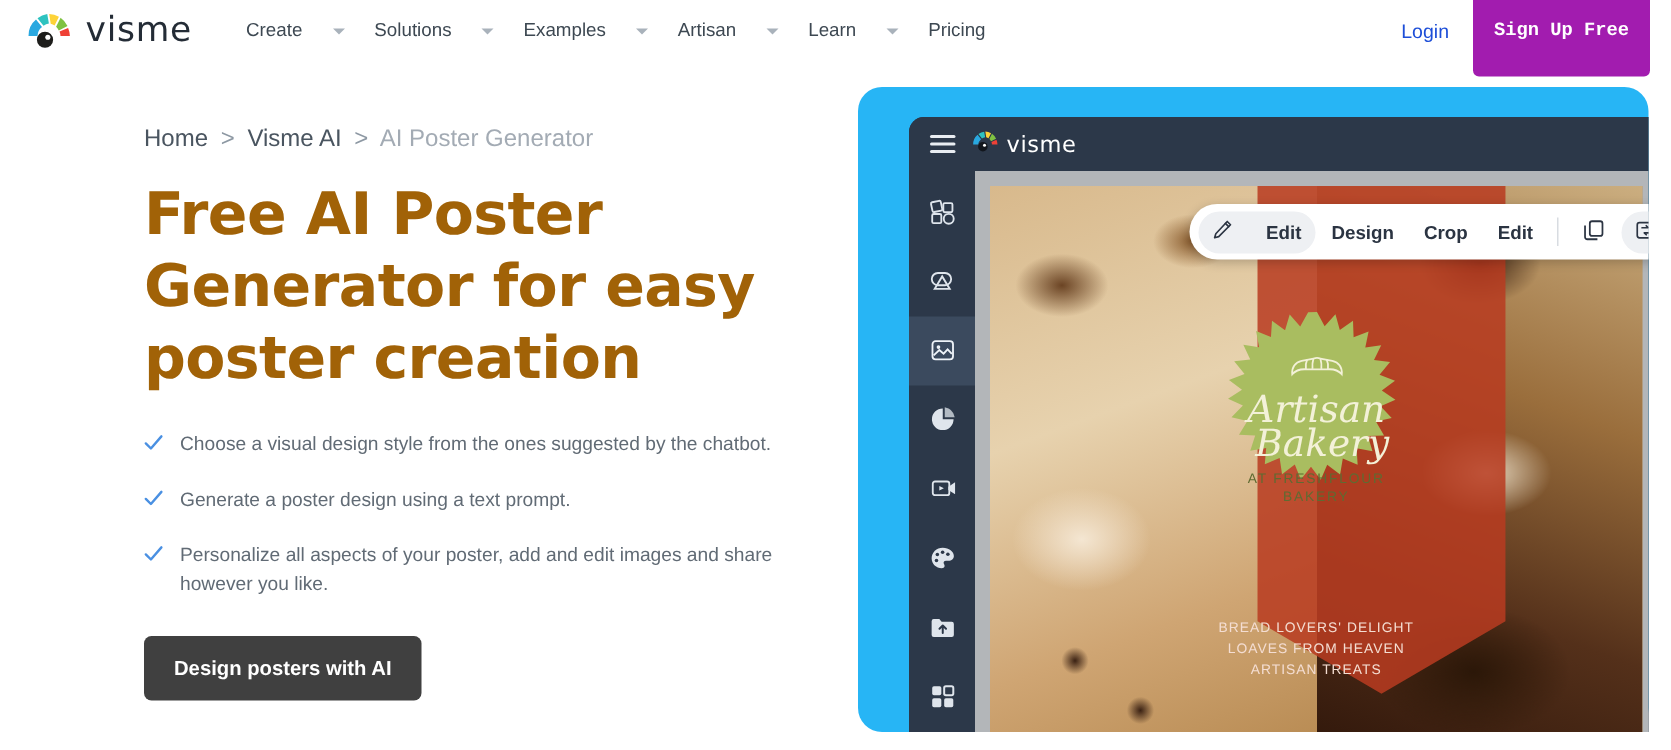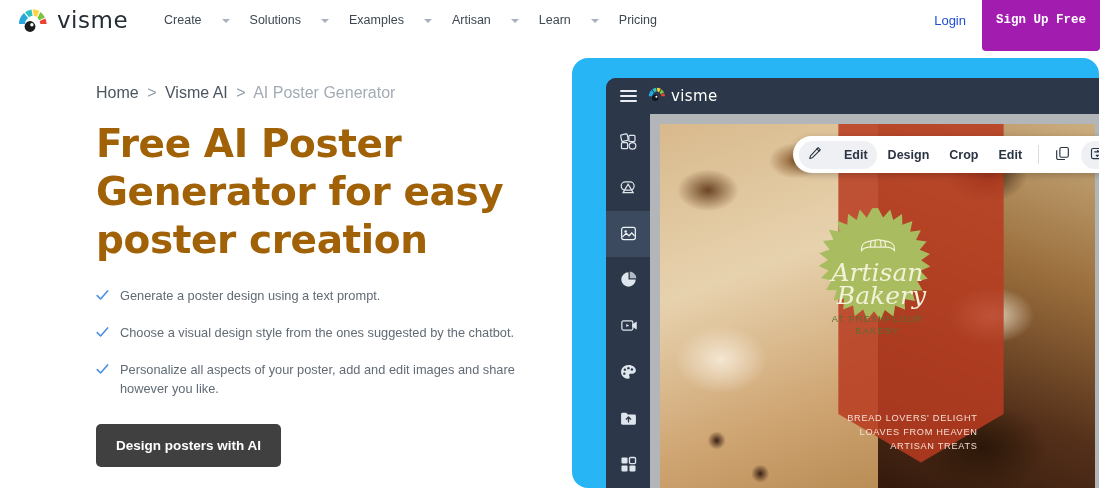--- a/index.html
+++ b/index.html
@@ -160,21 +160,21 @@
     color: #f3f1d8; font-family: "DejaVu Serif", serif; font-style: italic;
     font-size: 25px; line-height: 23px; text-align:center; font-weight: 400;
   }
   .badge-script .l2 { margin-left: 8px; display:block; }
   .badge-sub {
     color: #5f6b32; font-size: 9.2px; letter-spacing: 1.2px; text-align:center;
     line-height: 12px; margin-top: 5px;
   }
   .poster-tagline {
     position: absolute; left: 50%; transform: translateX(-50%); top: 78%;
-    width: 46%; text-align: right; color: #f4ddd2; font-size: 9.2px;
+    width: 46%; text-align: center; color: #f4ddd2; font-size: 9.2px;
     letter-spacing: .7px; line-height: 14px;
   }
 </style>
 </head>
 <body>
 
 <div class="page">
 
   <div class="topnav">
     <div class="brand">
@@ -236,29 +236,29 @@
 
     <h1 class="headline">Free AI Poster Generator for easy poster creation</h1>
 
     <ul class="bullets">
       <li>
         <span class="check">
           <svg width="13" height="13" viewBox="0 0 13 13">
               <path d="M1.2 6.6 L4.6 10 L11.6 1.9" stroke="#4a90e2" stroke-width="1.6" fill="none" stroke-linecap="round" stroke-linejoin="round"></path>
             </svg>
         </span>
-        <span>Generate a poster design using a text prompt.</span>
+        <span>Choose a visual design style from the ones suggested by the chatbot.</span>
       </li>
       <li>
         <span class="check">
           <svg width="13" height="13" viewBox="0 0 13 13">
               <path d="M1.2 6.6 L4.6 10 L11.6 1.9" stroke="#4a90e2" stroke-width="1.6" fill="none" stroke-linecap="round" stroke-linejoin="round"></path>
             </svg>
         </span>
-        <span>Choose a visual design style from the ones suggested by the chatbot.</span>
+        <span>Generate a poster design using a text prompt.</span>
       </li>
       <li>
         <span class="check">
           <svg width="13" height="13" viewBox="0 0 13 13">
               <path d="M1.2 6.6 L4.6 10 L11.6 1.9" stroke="#4a90e2" stroke-width="1.6" fill="none" stroke-linecap="round" stroke-linejoin="round"></path>
             </svg>
         </span>
         <span>Personalize all aspects of your poster, add and edit images and share however you like.</span>
       </li>
     </ul>

